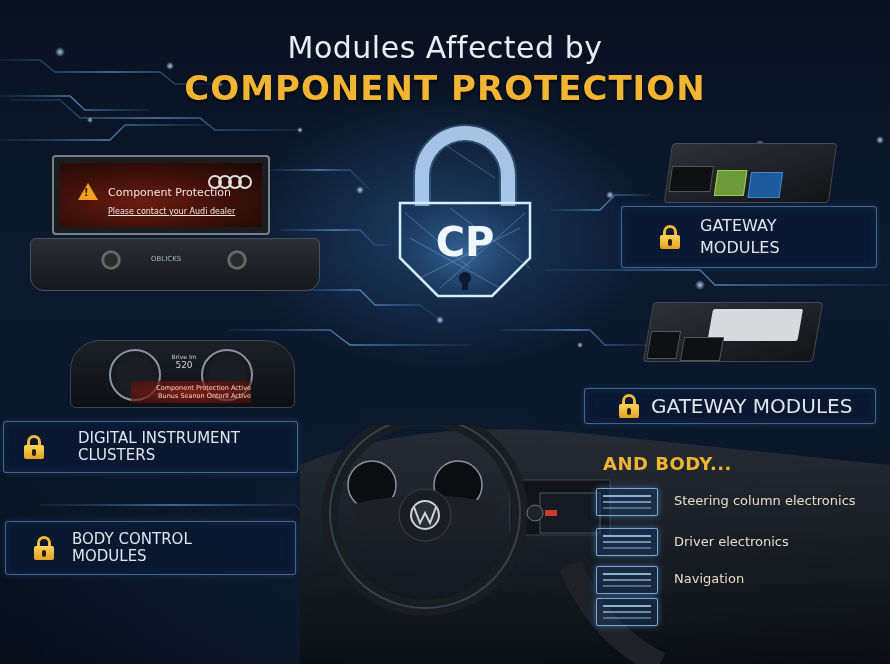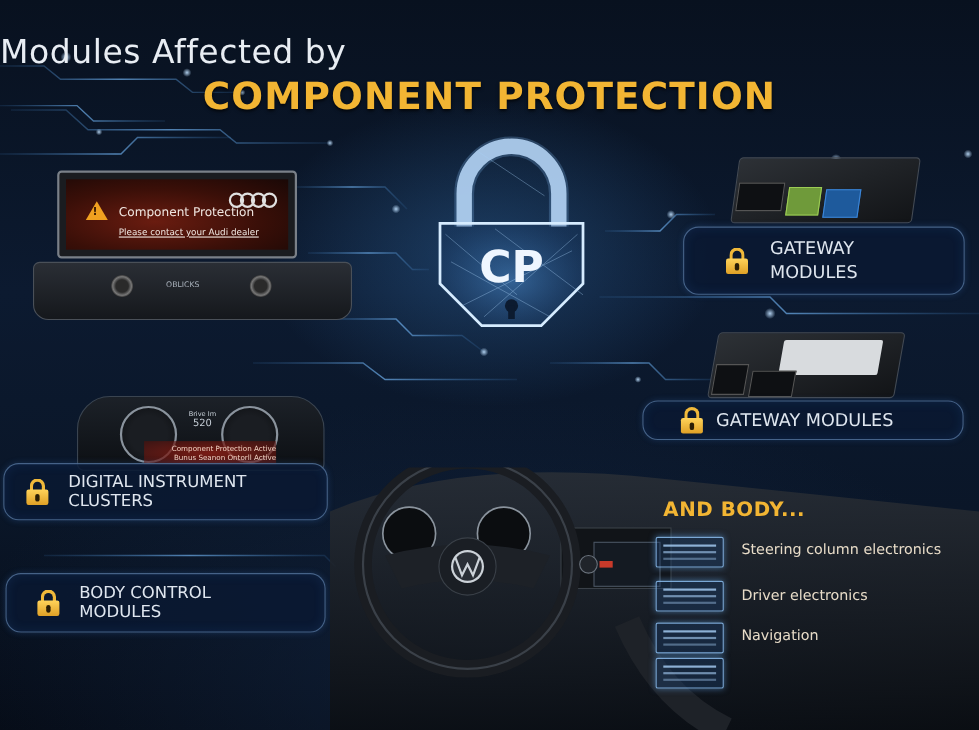--- a/index.html
+++ b/index.html
@@ -8,33 +8,33 @@
   .stage {
     position: absolute; left: 0; top: 0; width: 890px; height: 664px; overflow: hidden;
     background:
       radial-gradient(ellipse 300px 200px at 445px 230px, rgba(60,130,200,0.35), transparent 70%),
       radial-gradient(ellipse 600px 300px at 445px 600px, rgba(20,40,70,0.6), transparent 80%),
       linear-gradient(180deg, #08111f 0%, #0c1a30 40%, #0a1628 70%, #060c17 100%);
   }
   
   .traces { position: absolute; left: 0; top: 0; width: 890px; height: 664px; }
   .title1 {
-    position: absolute; left: 0; top: 30px; width: 890px; text-align: left;
+    position: absolute; left: 0; top: 30px; width: 890px; text-align: center;
     color: #e8edf3; font-size: 30px; font-weight: normal; letter-spacing: 0.5px;
     font-family: "DejaVu Sans", sans-serif;
   }
   .title2 {
     position: absolute; left: 0; top: 68px; width: 890px; text-align: center;
     color: #f2b533; font-size: 34px; font-weight: bold; letter-spacing: 1px;
     font-family: "DejaVu Sans", sans-serif;
     text-shadow: 0 2px 3px rgba(0,0,0,0.7);
   }
   .label-box {
     position: absolute; border: 1px solid rgba(120,160,210,0.55);
-    background: rgba(10,25,50,0.82); border-radius: 14px;
+    background: rgba(10,25,50,0.82); border-radius: 3px;
     box-shadow: 0 0 6px rgba(60,120,200,0.25), inset 0 0 10px rgba(40,90,160,0.2);
     display: flex; align-items: center; color: #dfe6ef;
     font-family: "DejaVu Sans", sans-serif; font-weight: bold;
   }
   .lock {
     position: relative; width: 20px; height: 24px; flex: none;
   }
   .lock .shackle {
     position: absolute; left: 3px; top: 0; width: 14px; height: 13px;
     border: 3px solid #f0b93a; border-bottom: none; border-radius: 7px 7px 0 0;
@@ -76,21 +76,21 @@
     position: absolute; left: 30px; top: 238px; width: 290px; height: 53px;
     background: linear-gradient(180deg, #2a2e35, #15181c); border: 1px solid #4a5058; border-radius: 6px 6px 14px 14px;
   }
   .knob {
     position: absolute; width: 20px; height: 20px; border-radius: 50%;
     background: radial-gradient(circle, #2a2a2a 40%, #777 60%, #222 75%);
   }
 
   
   .cluster {
-    position: absolute; left: 70px; top: 360px; width: 225px; height: 68px;
+    position: absolute; left: 70px; top: 340px; width: 225px; height: 68px;
     background: linear-gradient(180deg, #1c2128, #0c0f13); border: 1px solid #3a4450;
     border-radius: 30px 30px 6px 6px;
   }
   .gauge {
     position: absolute; width: 52px; height: 52px; border-radius: 50%;
     border: 2px solid #8a939d; background: radial-gradient(circle, #1a1d22 50%, #0c0e11 100%);
   }
   .cluster-warn {
     position: absolute; left: 60px; top: 40px; width: 120px; height: 22px;
     background: radial-gradient(ellipse, rgba(140,30,20,0.85), rgba(80,15,10,0.6));
@@ -246,21 +246,21 @@
     <div style="position:absolute;left:98px;top:12px;color:#c8d0d8;font-size:6px;text-align:center;width:30px">
       <div>Brive Im</div>
       <div style="font-size:9px">520</div>
     </div>
     <div class="cluster-warn">
       <div>Component Protection Active</div>
       <div>Bunus Seanon Ontorll Active</div>
     </div>
   </div>
 
-  <div class="label-box" style="left:3px;top:421px;width:295px;height:52px;padding-left:20px;gap:18px;font-size:15px;font-weight:normal;">
+  <div class="label-box" style="left:3px;top:421px;width:295px;height:52px;padding-left:20px;gap:34px;font-size:15px;font-weight:normal;">
     <div class="lock">
         <div class="shackle"></div>
         <div class="body"></div>
         <div class="hole"></div>
       </div>
     <div class="lbl-text">
       <div>DIGITAL INSTRUMENT</div>
       <div>CLUSTERS</div>
     </div>
   </div>
@@ -294,21 +294,21 @@
       <div>MODULES</div>
     </div>
   </div>
 
   <div class="module" style="left:648px;top:302px;width:170px;height:60px;transform:skewX(-10deg);">
     <div style="position:absolute;left:60px;top:6px;width:90px;height:32px;background:#d8dbde;border-radius:2px"></div>
     <div style="position:absolute;left:2px;top:28px;width:30px;height:28px;background:#0e1013;border:1px solid #555"></div>
     <div style="position:absolute;left:36px;top:34px;width:40px;height:24px;background:#0e1013;border:1px solid #555"></div>
   </div>
 
-  <div class="label-box" style="left:584px;top:364px;width:292px;height:36px;padding-left:34px;gap:12px;font-size:16px;font-weight:normal;">
+  <div class="label-box" style="left:584px;top:388px;width:292px;height:36px;padding-left:34px;gap:12px;font-size:20px;font-weight:normal;">
     <div class="lock">
         <div class="shackle"></div>
         <div class="body"></div>
         <div class="hole"></div>
       </div>
     <div class="lbl-text">GATEWAY MODULES</div>
   </div>
 
   <svg class="dash" viewBox="0 0 590 239">
     <defs>

